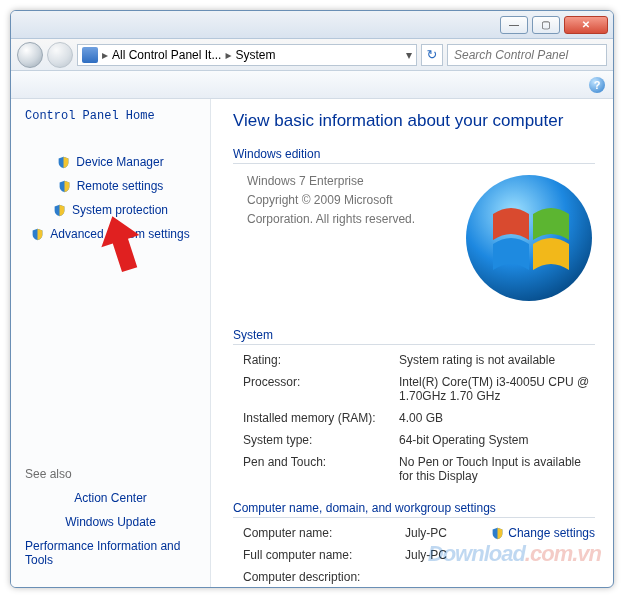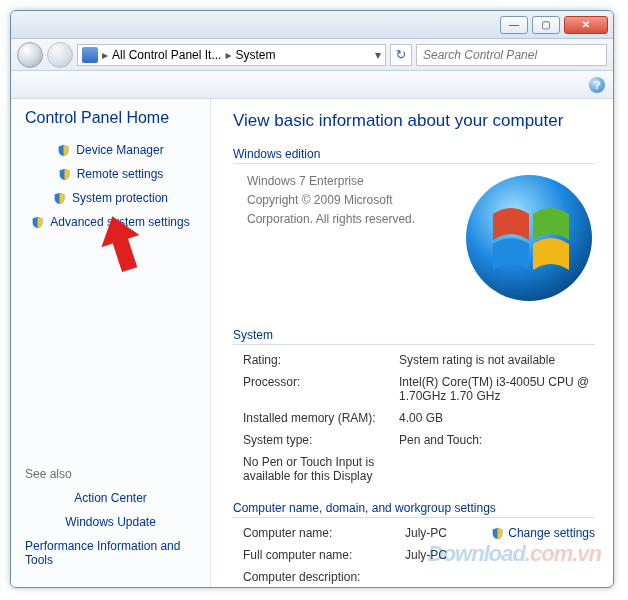--- a/index.html
+++ b/index.html
@@ -89,21 +89,21 @@
   .bc-sep { color:#555; }
   .refresh {
     width:22px;height:22px;
     border:1px solid #b8c6d4;
     background:#fff;
     display:flex;align-items:center;justify-content:center;
     color:#2f6ec1;
     font-size:13px;
   }
   .search {
-    width:191px;height:22px;
+    width:160px;height:22px;
     border:1px solid #b8c6d4;
     background:#fff;
     font-size:12px;
     padding:0 6px;
     color:#000000;
     font-style:italic;
   }
   .toolbar {
     height:28px;
     background: linear-gradient(#f9fbfd,#e8eef5);
@@ -128,22 +128,23 @@
   .sidebar {
     width:200px;
     padding:10px 14px;
     border-right:1px solid #e0e6ec;
     background:#fbfcfd;
     display:flex;
     flex-direction:column;
   }
   .cp-home {
     color:#003399;
-    font-size:16px;
-    margin-bottom:16px;
+    font-size:12px;
+    margin-bottom:32px;
+    font-family:Liberation Mono, monospace;
   }
   .side-link {
     display:flex;
     align-items:center;
     gap:6px;
     margin-bottom:10px;
     color:#003399;
     font-size:12px;
     cursor:pointer;
     justify-content:center;
@@ -347,20 +348,21 @@
         <div class="label">Rating:</div>
         <div class="val link">System rating is not available</div>
 
         <div class="label">Processor:</div>
         <div class="val">Intel(R) Core(TM) i3-4005U CPU @ 1.70GHz  1.70 GHz</div>
 
         <div class="label">Installed memory (RAM):</div>
         <div class="val">4.00 GB</div>
 
         <div class="label">System type:</div>
+        <div class="val">64-bit Operating System</div>
 
         <div class="label">Pen and Touch:</div>
         <div class="val">No Pen or Touch Input is available for this Display</div>
       </div>
 
       <div class="section-h">Computer name, domain, and workgroup settings</div>
       <div class="comp-block">
         <div class="props">
           <div class="label">Computer name:</div>
           <div class="val">July-PC</div>

